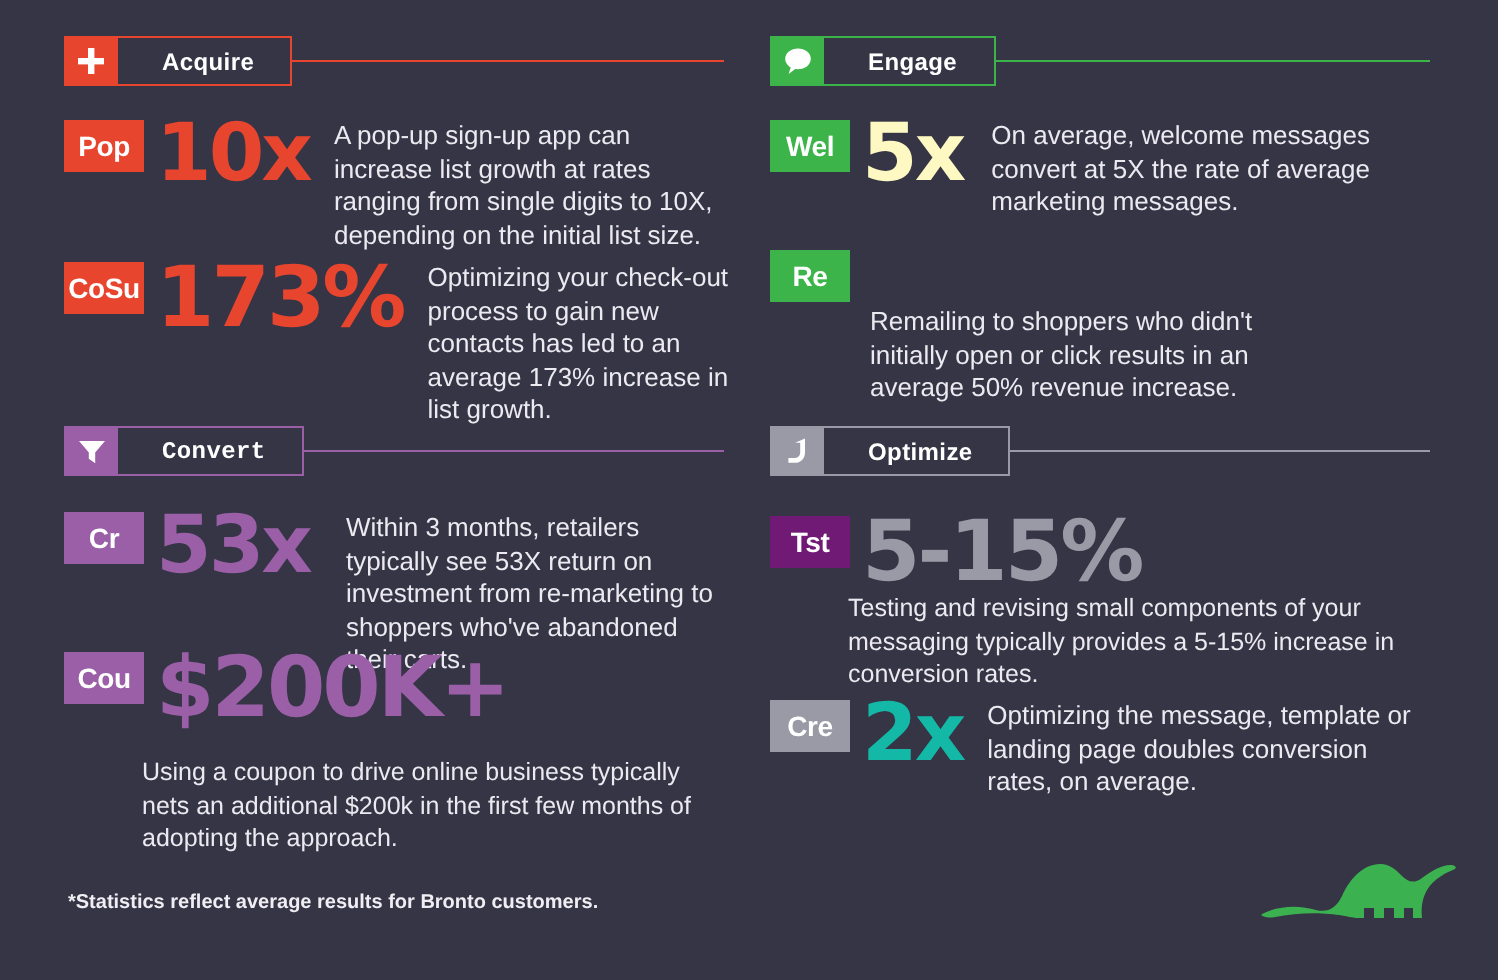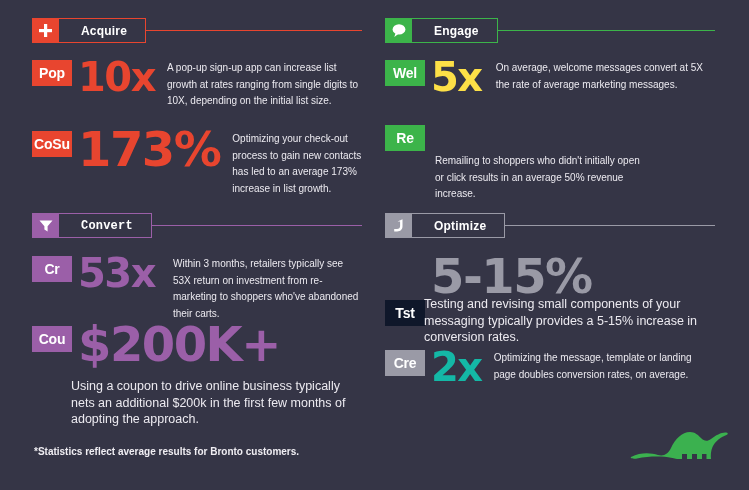--- a/index.html
+++ b/index.html
@@ -87,25 +87,25 @@
     font-weight: bold;
     font-size: 40px;
     line-height: 40px;
     letter-spacing: -1.5px;
     white-space: nowrap;
     flex: 0 0 auto;
     margin-left: 6px;
     margin-top: -3px;
   }
   .bignum.xl {
-    font-size: 48px;
+    font-size: 42px;
     line-height: 42px;
   }
   .desc {
-    font-size: 10px;
+    font-size: 13px;
     line-height: 16.5px;
     color: #eceaf0;
     margin-left: 10px;
     flex: 0 1 auto;
   }
   .desc-below {
     position: absolute;
     font-size: 12.5px;
     line-height: 16.5px;
     color: #eceaf0;
@@ -165,21 +165,21 @@
       </div>
       <div class="sec-label-box" style="border-color:#3cb44a;">
         <span class="sec-label">Engage</span>
       </div>
       <div class="sec-rule" style="background:#3cb44a;"></div>
     </div>
   </div>
 
   <div class="stat-row" style="left:385px; top:60px; width:350px;">
     <div class="tag" style="background:#3cb44a;">Wel</div>
-    <div class="bignum" style="color:#fde047;">5x</div>
+    <div class="bignum" style="color:#fef9c3;">5x</div>
     <div class="desc" style="width:210px; margin-left:14px;">On average, welcome messages convert at 5X the rate of average marketing messages.</div>
   </div>
 
   <div class="stat-row" style="left:385px; top:125px; width:352px;">
     <div class="tag" style="background:#3cb44a;">Re</div>
     <div class="desc" style="width:213px; margin-left:10px;margin-top:28px;">Remailing to shoppers who didn't initially open or click results in an average 50% revenue increase.</div>
   </div>
 
   <div class="section" style="left:32px; top:213px; width:330px;font-family:Liberation Mono, monospace;">
     <div class="sec-head">
@@ -215,21 +215,21 @@
         </svg>
       </div>
       <div class="sec-label-box" style="border-color:#9a9aa6;">
         <span class="sec-label">Optimize</span>
       </div>
       <div class="sec-rule" style="background:#9a9aa6;"></div>
     </div>
   </div>
 
   <div class="stat-row" style="left:385px; top:258px; width:345px;">
-    <div class="tag" style="background:#0f172a;margin-top:42px;">Tst</div>
+    <div class="tag" style="background:#701a75;">Tst</div>
     <div class="bignum xl" style="color:#9a9aa6;">5-15%</div>
   </div>
   <div class="desc-below" style="left:424px; top:296px; width:280px;">Testing and revising small components of your messaging typically provides a 5-15% increase in conversion rates.</div>
 
   <div class="stat-row" style="left:385px; top:350px; width:350px;">
     <div class="tag" style="background:#9a9aa6;">Cre</div>
     <div class="bignum" style="color:#14b8a6;">2x</div>
     <div class="desc" style="width:222px; margin-left:12px;">Optimizing the message, template or landing page doubles conversion rates, on average.</div>
   </div>
 

